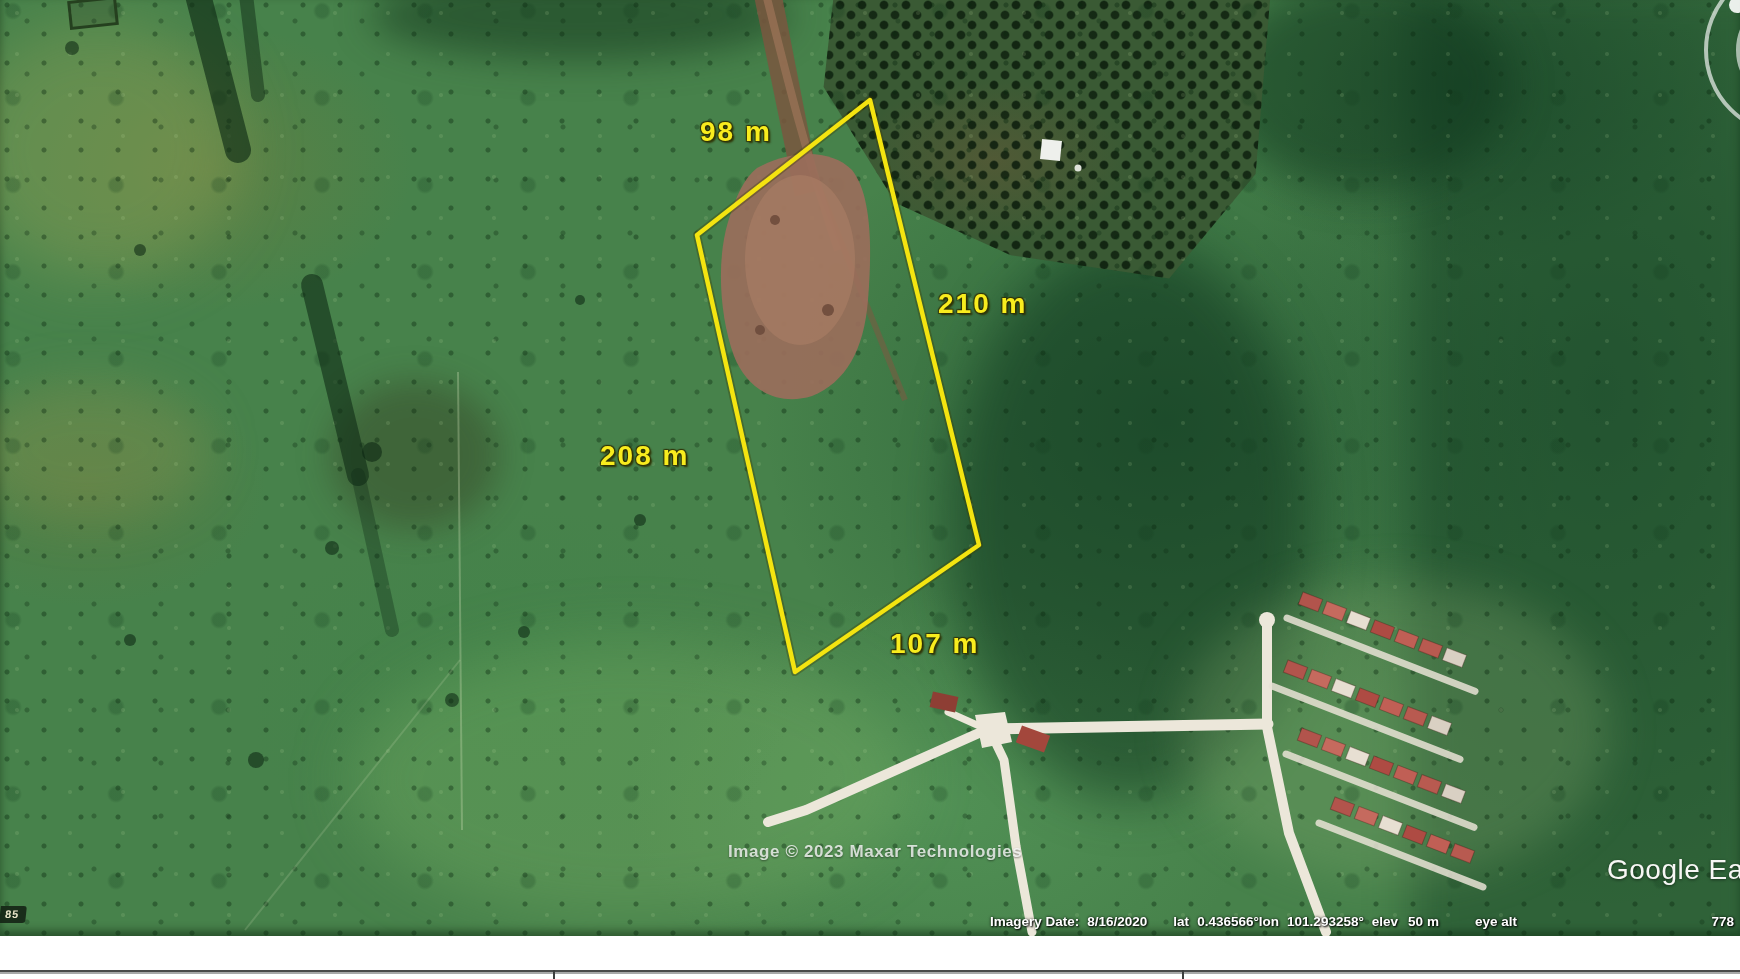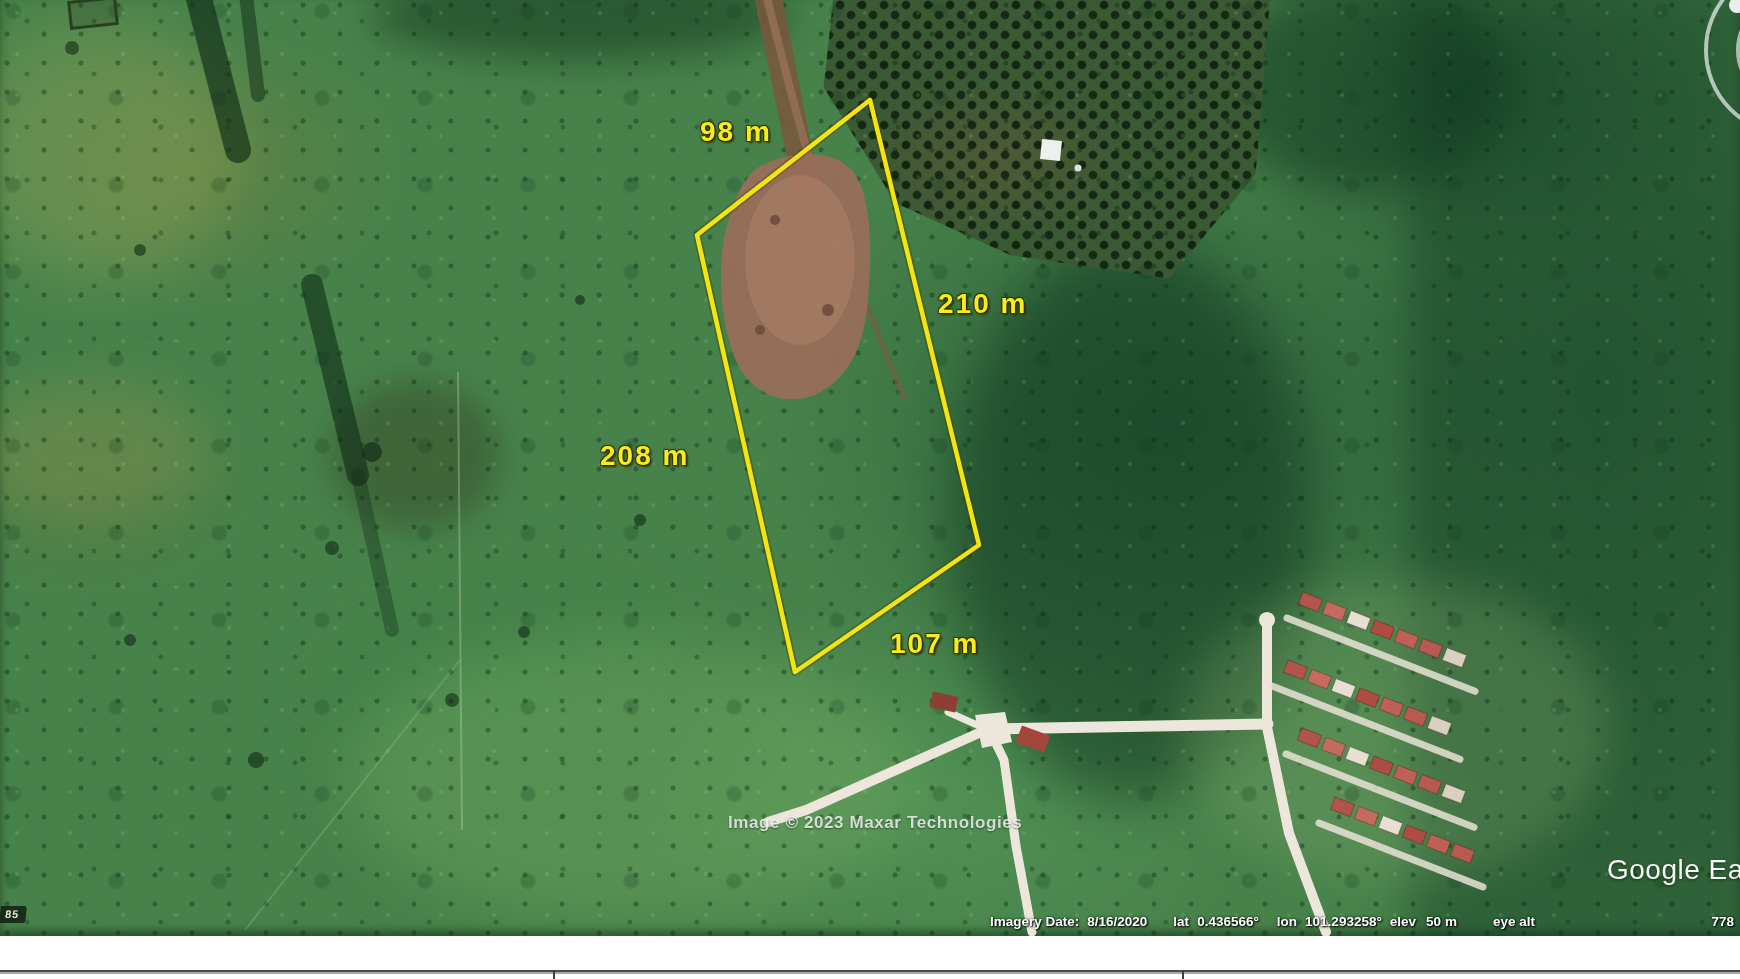--- a/index.html
+++ b/index.html
@@ -47,29 +47,29 @@
   
   .mlabel{position:absolute;font:700 28px "Liberation Sans",sans-serif;color:#f8ec1e;
           letter-spacing:2px;white-space:nowrap;
           text-shadow:2px 2px 2px rgba(45,45,0,.95),-1px -1px 1px rgba(45,45,0,.8),
                       1px -1px 1px rgba(45,45,0,.8),-1px 1px 1px rgba(45,45,0,.8);}
   #lbl-top{left:700px;top:116px;}
   #lbl-right{left:938px;top:288px;}
   #lbl-left{left:600px;top:440px;}
   #lbl-bottom{left:890px;top:628px;}
   
-  #maxar{position:absolute;left:728px;top:813px;font:600 17px "Liberation Sans",sans-serif;
+  #maxar{position:absolute;left:728px;top:842px;font:600 17px "Liberation Sans",sans-serif;
          color:rgba(255,255,255,.78);letter-spacing:.6px;
          text-shadow:0 1px 2px rgba(0,0,0,.45);text-align:center;}
   #gearth{position:absolute;left:1607px;top:854px;font:500 28px "Liberation Sans",sans-serif;
           color:#f7f7f5;letter-spacing:.5px;text-shadow:0 1px 3px rgba(0,0,0,.5);white-space:nowrap;}
   #statusbar{position:absolute;left:990px;right:2px;top:910px;height:22px;display:flex;
              align-items:center;font:700 13.5px "Liberation Sans",sans-serif;color:#fff;
              text-shadow:1px 1px 2px #000,0 0 3px rgba(0,0,0,.8);white-space:nowrap;}
-  #statusbar .ml26{margin-left:26px;} #statusbar .ml18{margin-left:18px;}
+  #statusbar .ml26{margin-left:26px;} #statusbar .ml18{margin-left:0;}
   #statusbar .ml16{margin-left:8px;}
   #statusbar .ml10{margin-left:10px;} #statusbar .ml8{margin-left:8px;}
   #statusbar .ml36{margin-left:36px;} #statusbar .mla{margin-left:auto;margin-right:4px;}
   #corner85{position:absolute;left:0;top:906px;background:rgba(18,30,18,.85);color:#e8e4c8;
             font:700 11px "Liberation Sans",sans-serif;padding:2px 7px 3px 5px;border-radius:0 3px 3px 0;
             transform:skewX(-6deg);letter-spacing:1px;}
   
   #footer{position:absolute;left:0;top:936px;width:1740px;height:43px;background:#ffffff;}
   #caption{position:absolute;left:0;top:1px;width:1740px;text-align:center;
            font:500 italic 29px "Liberation Serif",serif;color:#12121f;letter-spacing:1px;}

